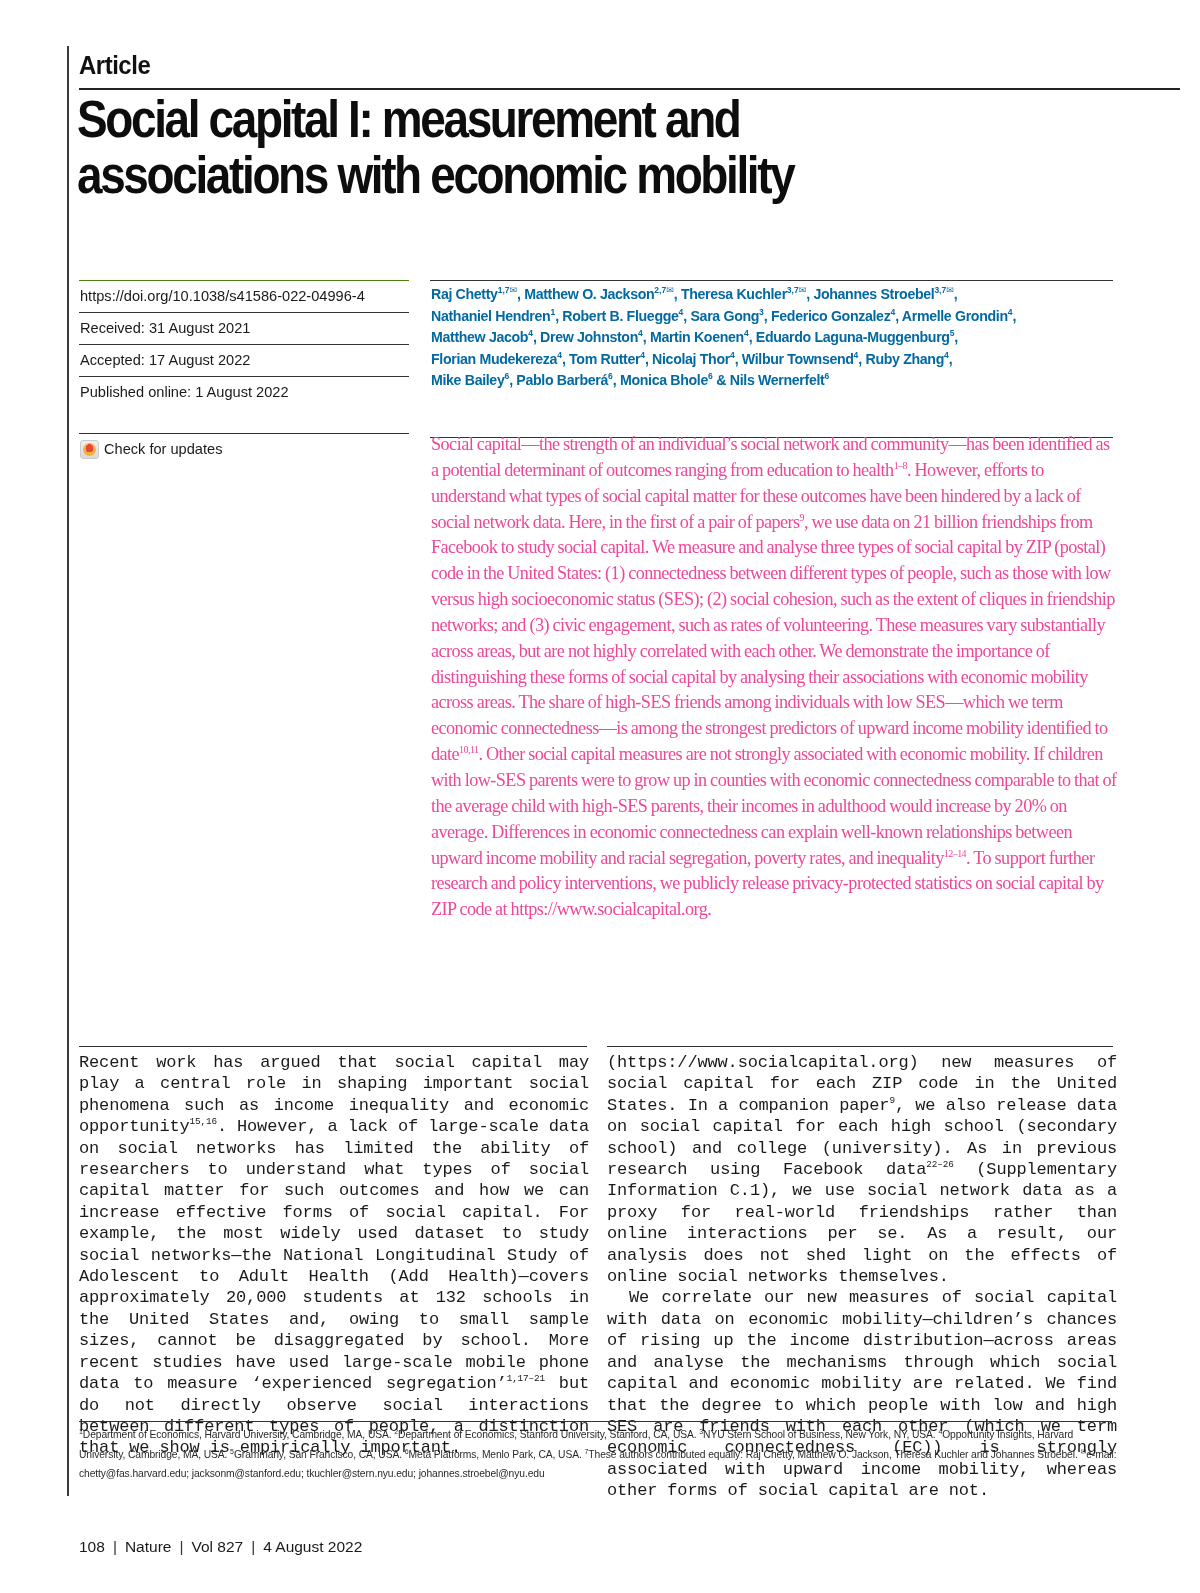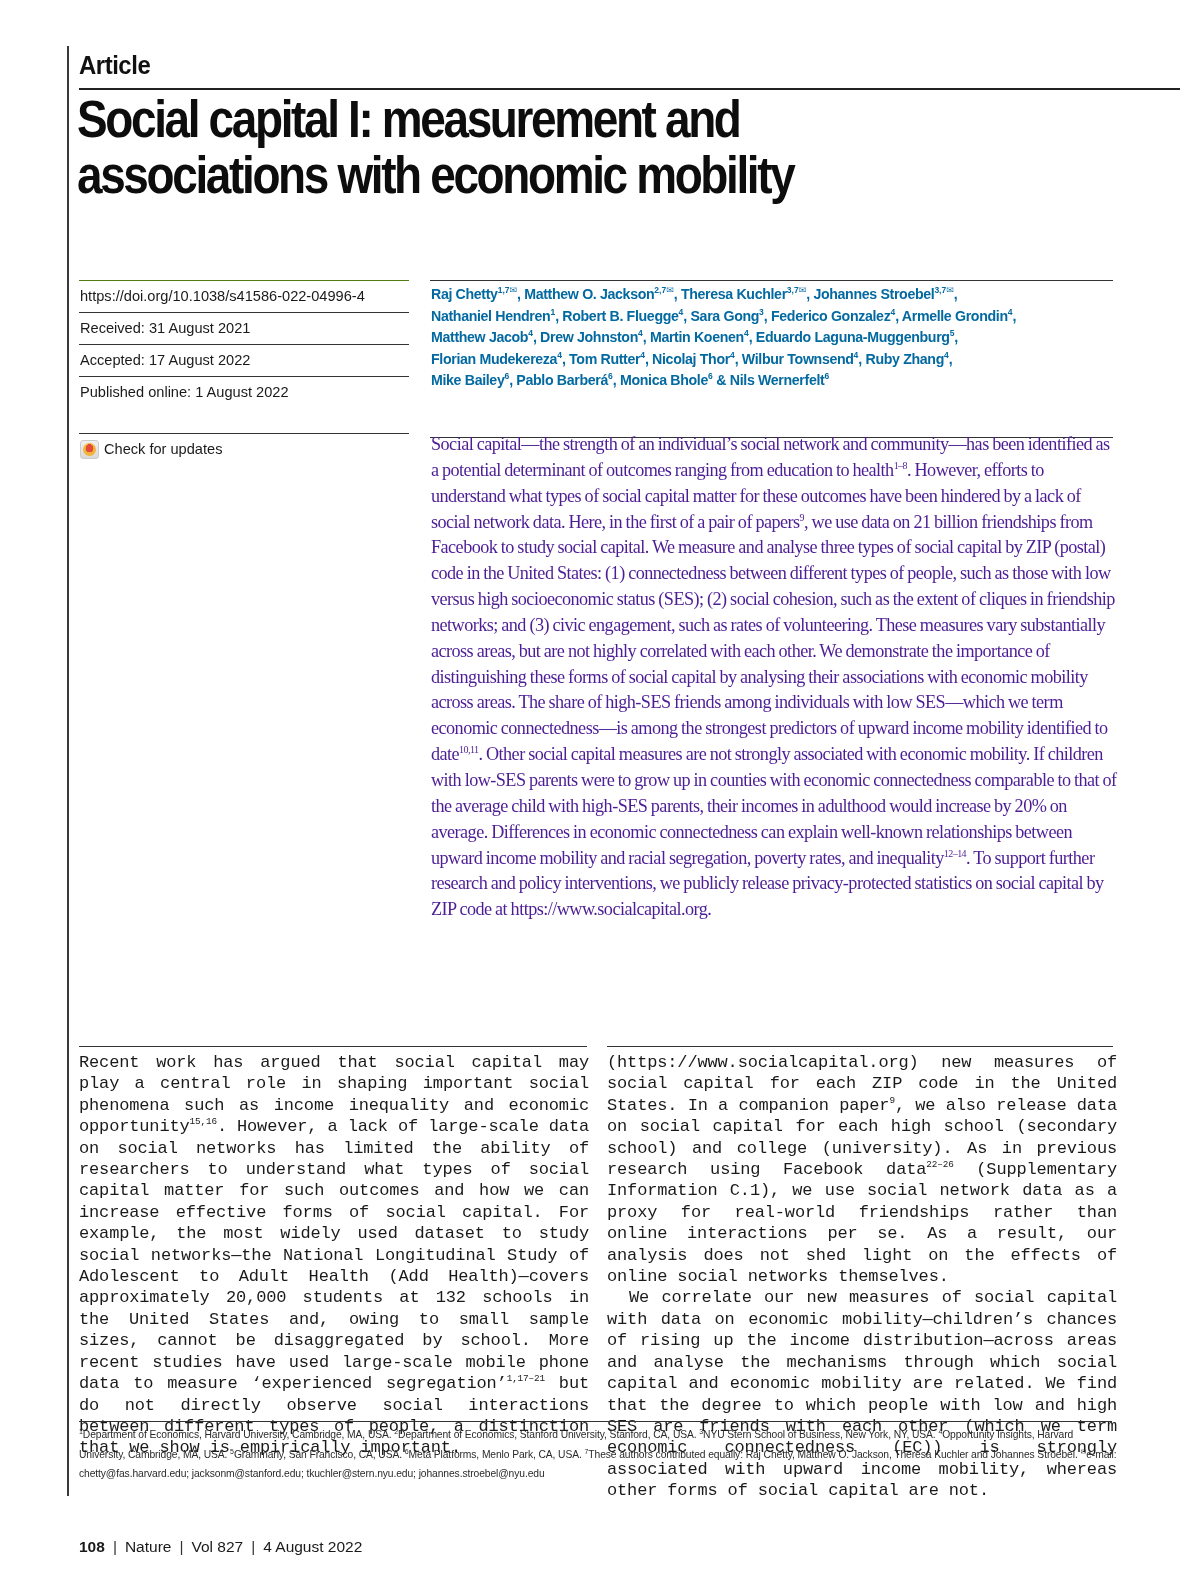--- a/index.html
+++ b/index.html
@@ -22,39 +22,39 @@
     .updates-icon .dot { width: 13px; height: 13px; border-radius: 50%; background: radial-gradient(circle at 50% 40%, #e34a3a 0 38%, #f2b33c 40% 100%); position: relative; }
 
     
     .author-rule { position: absolute; left: 430px; top: 280px; width: 683px; height: 1px; background: #333; }
     .authors { position: absolute; left: 431px; top: 284px; width: 690px; font-family: "Liberation Sans", sans-serif; font-weight: bold; font-size: 14.2px; line-height: 21.5px; color: #0369a1; letter-spacing: -0.35px; }
     .authors sup { font-size: 8.5px; font-weight: bold; vertical-align: super; line-height: 0; letter-spacing: 0; }
     .authors .mail { font-weight: normal; font-size: 9px; }
 
     
     .abs-rule { position: absolute; left: 430px; top: 437px; width: 683px; height: 1px; background: #333; }
-    .abstract { position: absolute; left: 431px; top: 432px; width: 686px; font-family: "Liberation Serif", serif; font-size: 18.2px; line-height: 25.85px; color: #4c1d95; letter-spacing: -0.55px; word-spacing: -0.5px; }
+    .abstract { position: absolute; left: 431px; top: 432px; width: 686px; font-family: "Liberation Serif", serif; font-size: 18.2px; line-height: 25.85px; color: #ec4899; letter-spacing: -0.55px; word-spacing: -0.5px; }
     .abstract p { text-align: left; }
 
     
     .body-rule { position: absolute; top: 1046px; height: 1.2px; background: #333; }
     .col { position: absolute; top: 1052px; width: 510px; font-family: Liberation Mono, monospace; font-size: 17px; line-height: 21.4px; color: #1a1a1a; text-align: justify; letter-spacing: -0.15px; }
     .col p + p { text-indent: 22px; }
     .col sup, .abstract sup { font-size: 0.55em; line-height: 0; vertical-align: super; }
     .col-left { left: 79px; }
     .col-right { left: 607px; }
 
     
     .aff-rule { position: absolute; left: 79px; top: 1421px; width: 1033px; height: 1px; background: #333; }
     .aff { position: absolute; left: 79px; top: 1425px; width: 1040px; font-family: "Liberation Sans", sans-serif; font-size: 10.3px; line-height: 19.5px; color: #2a2a2a; letter-spacing: -0.1px; }
     .aff sup { font-size: 7px; vertical-align: super; line-height: 0; }
 
     
     .footer { position: absolute; left: 79px; top: 1538px; font-family: "Liberation Sans", sans-serif; font-size: 15.5px; color: #1a1a1a; white-space: nowrap; }
-    .footer .page { font-weight: bold; }
+    .footer .page { font-weight: normal; }
     .footer .sep { margin: 0 8px; color: #333; }
   </style>
 </head>
 <body>
 
 <div class="vrule"></div>
 
 <div class="article-label">Article</div>
 <div class="top-rule"></div>
 

